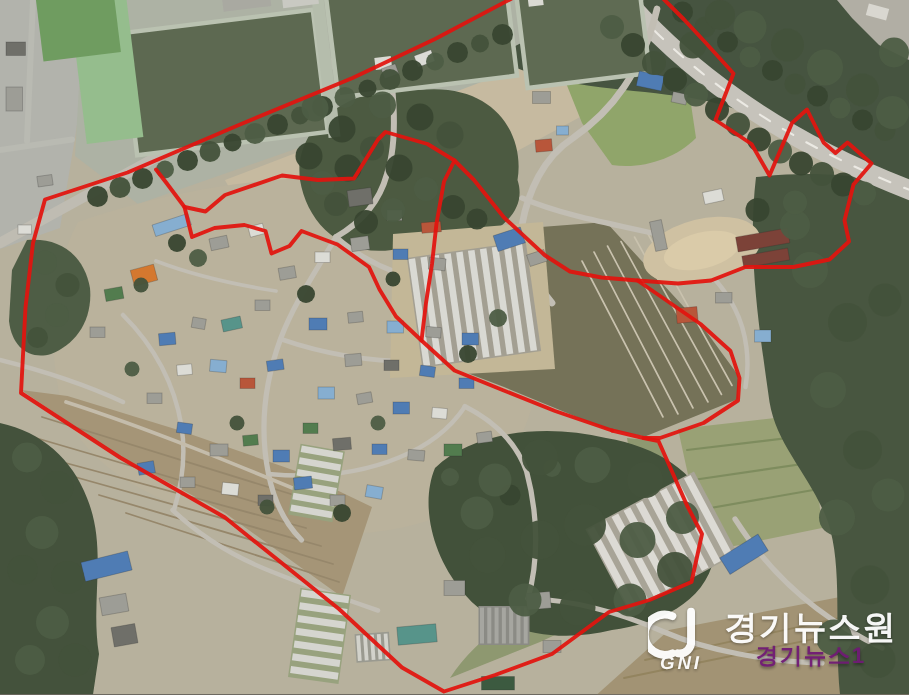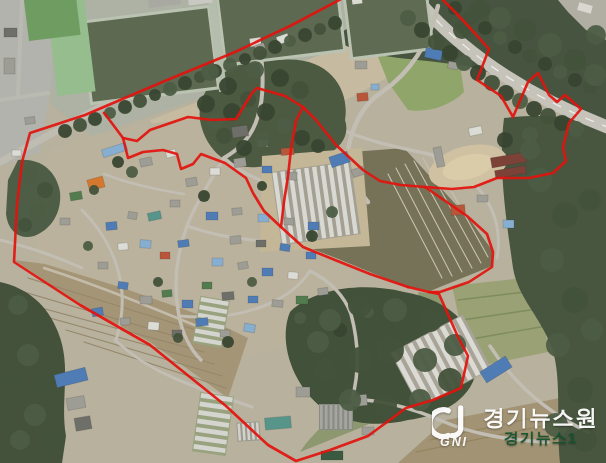--- a/index.html
+++ b/index.html
@@ -5,21 +5,21 @@
   html,body{margin:0;padding:0;background:#222;}
   .stage{position:relative;width:606px;height:463px;overflow:hidden;background:#b7b19d;
          font-family:"Liberation Sans","DejaVu Sans",sans-serif;}
   .stage svg.scene{position:absolute;left:0;top:0;display:block;}
   .wm{position:absolute;right:8px;bottom:14px;display:flex;align-items:center;gap:7px;
       opacity:.95;pointer-events:none;}
   .wm-logo{filter:drop-shadow(0 1px 1px rgba(0,0,0,.35));}
   .wm-text{display:flex;flex-direction:column;align-items:center;line-height:1.04;}
   .wm-line1{color:#fff;font-weight:bold;font-size:22px;letter-spacing:1px;
             text-shadow:0 1px 2px rgba(0,0,0,.4);}
-  .wm-line2{color:#14532d;font-weight:bold;font-size:15px;letter-spacing:1px;
+  .wm-line2{color:#701a75;font-weight:bold;font-size:15px;letter-spacing:1px;
             text-shadow:0 1px 2px rgba(0,0,0,.4);}
 </style>
 </head>
 <body>
 
 <div class="stage">
   <svg class="scene" id="scene" width="606" height="463" viewBox="0 0 606 463">
       <rect x="0" y="0" width="606" height="463" fill="#b7b19d"></rect>
       <path d="M0,0 L64,0 L50,92 L40,152 L0,166 Z" fill="#b2b3ac" stroke-linecap="round" stroke-linejoin="round"></path>
       <path d="M56,0 L436,0 L384,34 L92,136 L50,104 Z" fill="#adb2a4" stroke-linecap="round" stroke-linejoin="round"></path>

